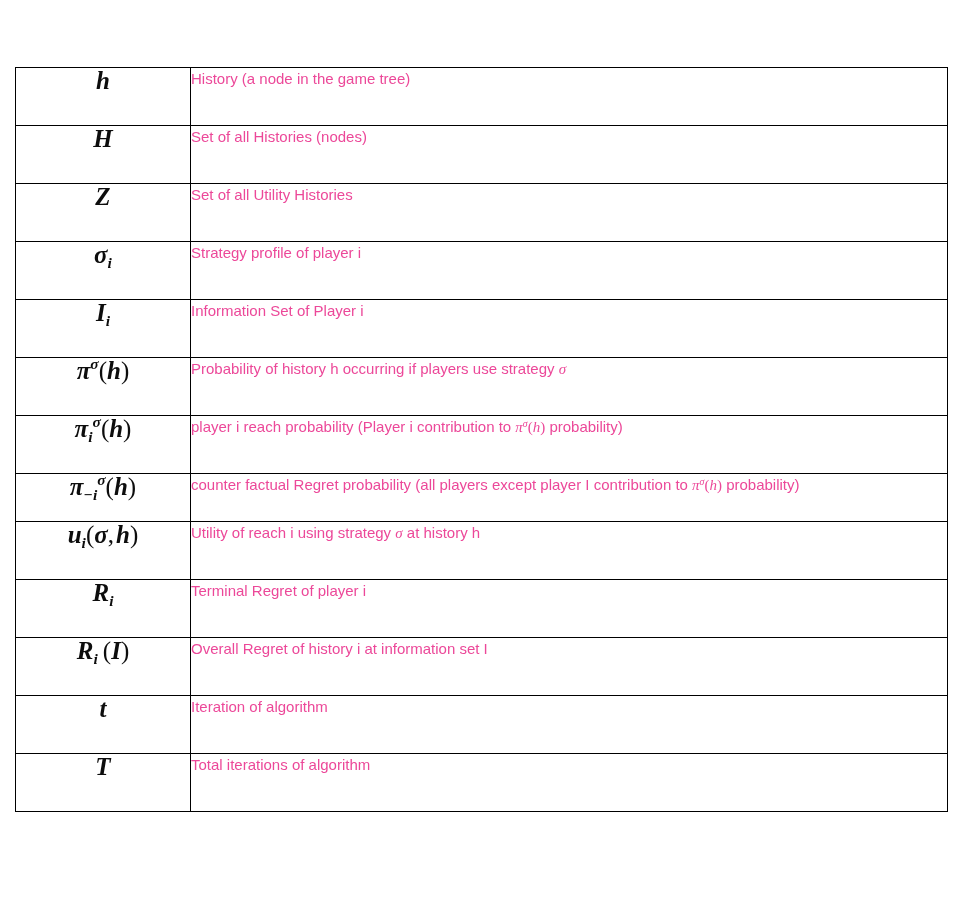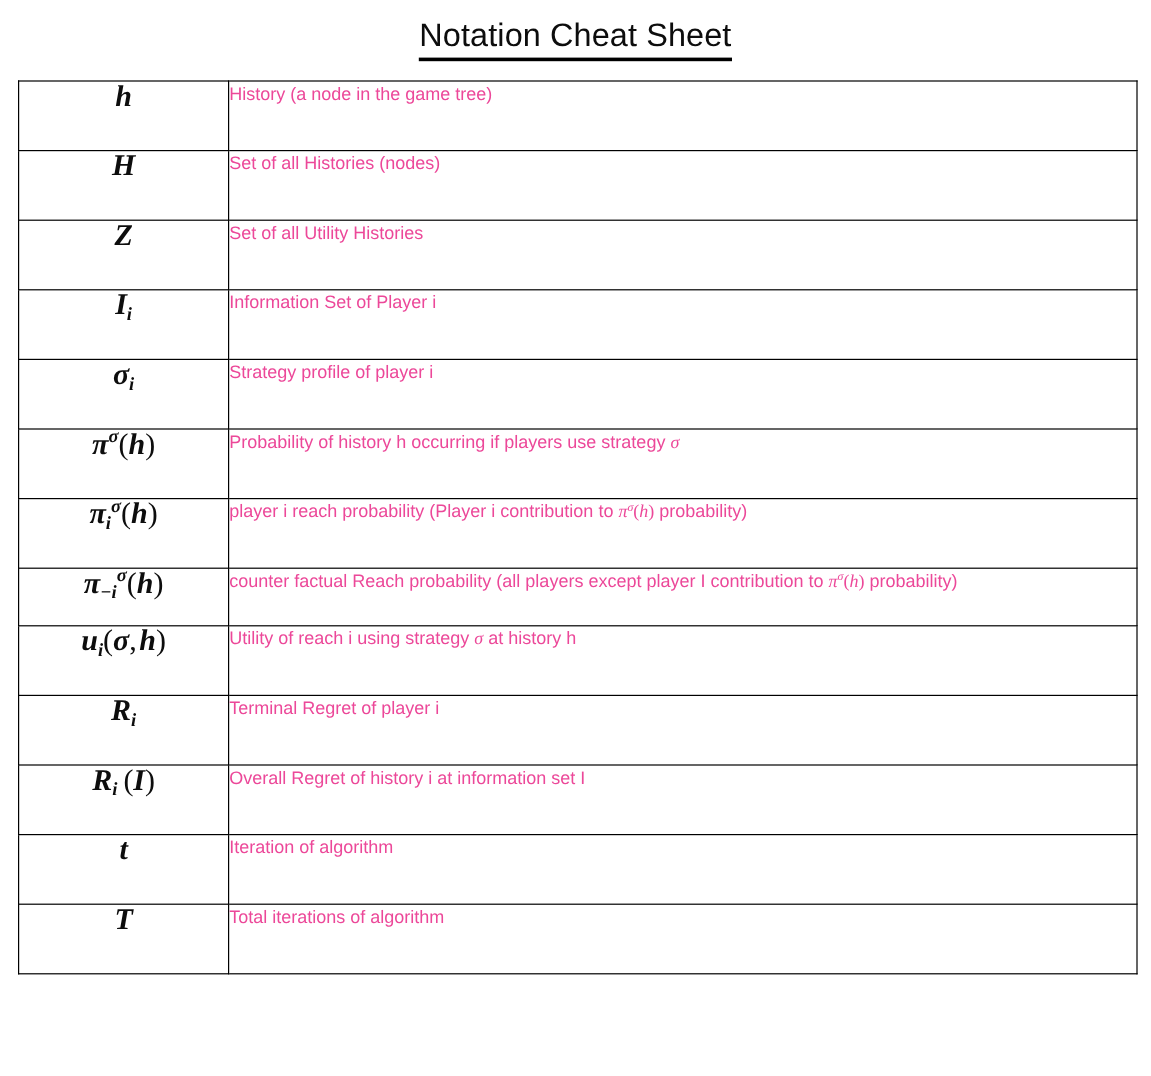--- a/index.html
+++ b/index.html
@@ -113,23 +113,20 @@
 
   
   .r-tall  { height: 58px; }
   .r-short { height: 48px; }
 </style>
 </head>
 <body>
 
 <div class="page">
 
-  <div class="title-wrap">
-    <span class="title">Notation Cheat Sheet</span>
-  </div>
 
   <table class="table">
     <colgroup>
       <col class="col-sym">
       <col class="col-desc">
     </colgroup>
     <tbody>
 
       <tr class="r-tall">
         <td class="sym-cell">
@@ -153,36 +150,36 @@
         <td class="sym-cell">
           <span class="sym">Z</span>
         </td>
         <td class="desc-cell">
           <div class="desc">Set of all Utility Histories</div>
         </td>
       </tr>
 
       <tr class="r-tall">
         <td class="sym-cell">
+          <span class="sym">σ<sub>i</sub></span>
+        </td>
+        <td class="desc-cell">
+          <div class="desc">Strategy profile of player i</div>
+        </td>
+      </tr>
+
+      <tr class="r-tall">
+        <td class="sym-cell">
           <span class="sym">I<sub>i</sub></span>
         </td>
         <td class="desc-cell">
           <div class="desc">Information Set of Player i</div>
         </td>
       </tr>
 
-      <tr class="r-tall">
-        <td class="sym-cell">
-          <span class="sym">σ<sub>i</sub></span>
-        </td>
-        <td class="desc-cell">
-          <div class="desc">Strategy profile of player i</div>
-        </td>
-      </tr>
-
 
       <tr class="r-tall">
         <td class="sym-cell">
           <span class="sym">π<sup>σ</sup><span class="paren">(</span><span class="nb">h</span><span class="paren">)</span></span>
         </td>
         <td class="desc-cell">
           <div class="desc"><span>Probability of history h occurring if players use strategy </span><span class="mi">σ</span><span></span></div>
         </td>
       </tr>
 
@@ -193,21 +190,21 @@
         <td class="desc-cell">
           <div class="desc"><span>player i reach probability (Player i contribution to </span><span class="mi">π<sup>σ</sup><span class="paren">(</span>h<span class="paren">)</span></span><span> probability)</span></div>
         </td>
       </tr>
 
       <tr class="r-short">
         <td class="sym-cell">
           <span class="sym">π<sub>−i</sub><sup>σ</sup><span class="paren">(</span><span class="nb">h</span><span class="paren">)</span></span>
         </td>
         <td class="desc-cell">
-          <div class="desc"><span>counter factual Reach probability (all players except player I contribution to </span><span class="mi">π<sup>σ</sup><span class="paren">(</span>h<span class="paren">)</span></span><span> probability)</span></div>
+          <div class="desc"><span>counter factual Regret probability (all players except player I contribution to </span><span class="mi">π<sup>σ</sup><span class="paren">(</span>h<span class="paren">)</span></span><span> probability)</span></div>
         </td>
       </tr>
 
       <tr class="r-tall">
         <td class="sym-cell">
           <span class="sym">u<sub>i</sub><span class="paren">(</span>σ<span class="paren">,</span> <span class="nb">h</span><span class="paren">)</span></span>
         </td>
         <td class="desc-cell">
           <div class="desc"><span>Utility of reach i using strategy </span><span class="mi">σ</span><span> at history h</span></div>
         </td>

